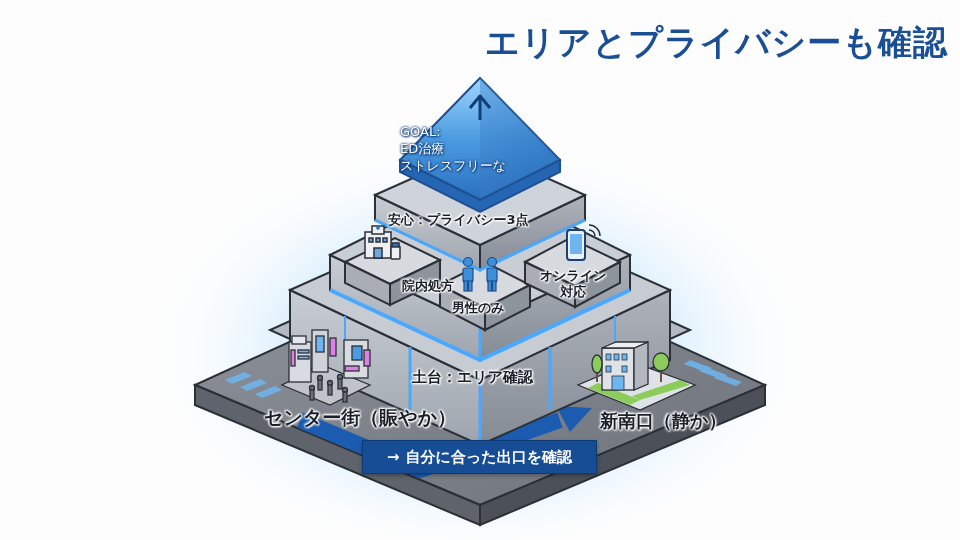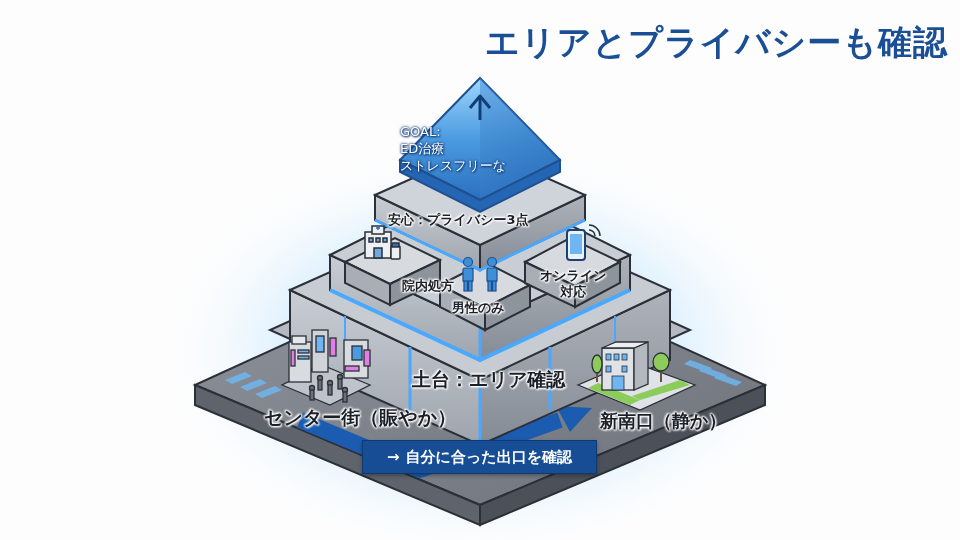--- a/index.html
+++ b/index.html
@@ -228,21 +228,21 @@
 
 <div class="lbl" style="left:388px; top:212px; font-size:13px;">安心：プライバシー3点</div>
 
 <div class="lbl" style="left:354px; top:278px; font-size:13px;margin-left:48px;">院内処方</div>
 <div class="lbl" style="left:452px; top:300px; font-size:13px;text-align:center;">男性のみ</div>
 <div class="lbl" style="left:540px; top:268px; font-size:13px;">
   <div>オンライン</div>
   <div>対応</div>
 </div>
 
-<div class="lbl" style="left:412px; top:368px; font-size:19px;">土台：エリア確認</div>
+<div class="lbl" style="left:412px; top:368px; font-size:15px;">土台：エリア確認</div>
 
 <div class="lbl" style="left:264px; top:406px; font-size:19px;">センター街（賑やか）</div>
 <div class="lbl" style="left:600px; top:410px; font-size:18px;">新南口（静か）</div>
 
 <div class="cta">
   <span>→</span>
   <span>自分に合った出口を確認</span>
 </div>
 
 </body></html>

